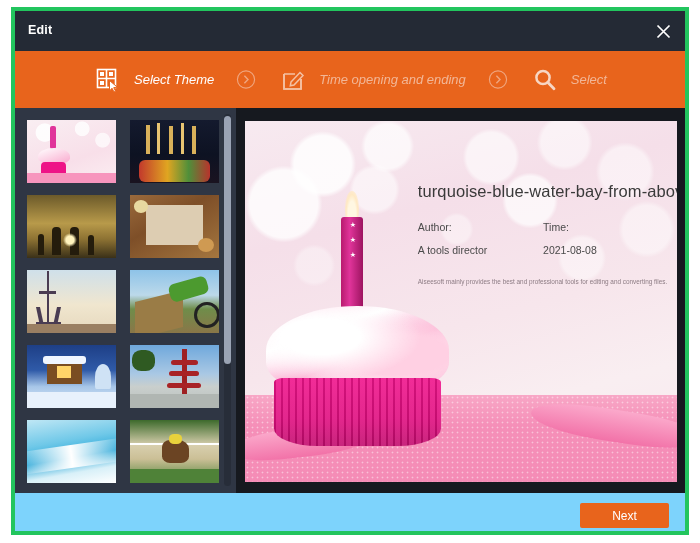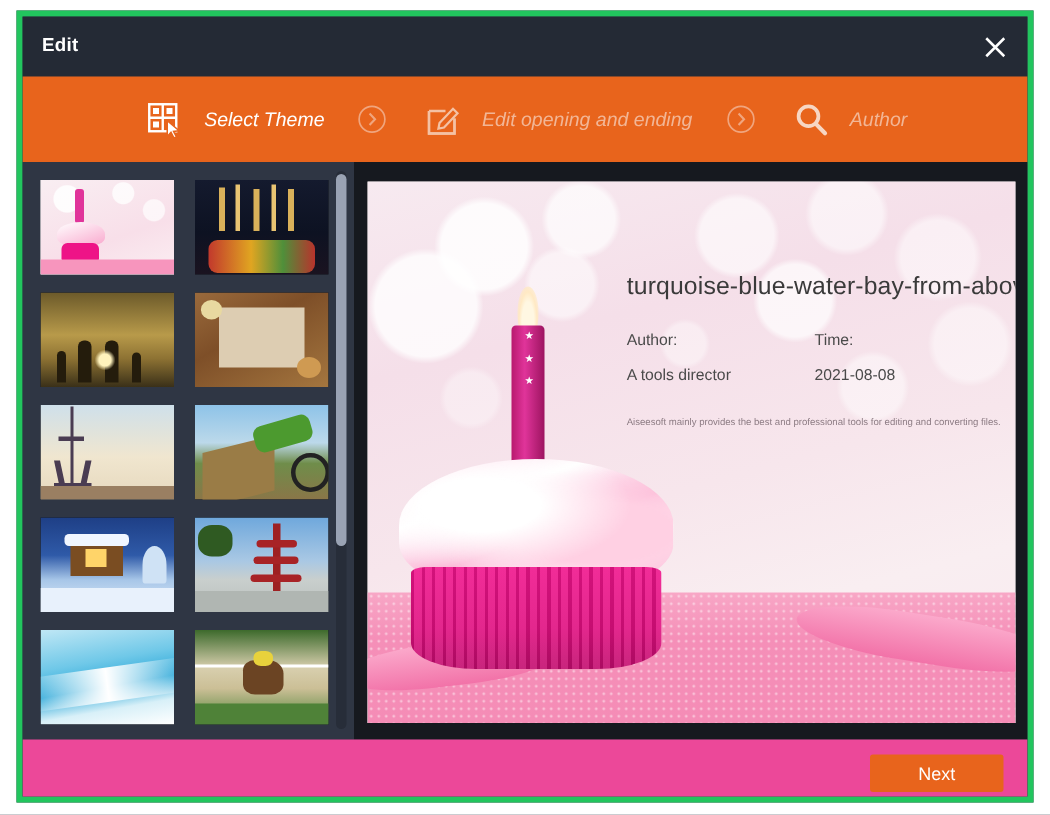--- a/index.html
+++ b/index.html
@@ -315,21 +315,21 @@
     white-space: nowrap;
   }
 
   
   #footer {
     position: absolute;
     left: 0;
     top: 482px;
     width: 100%;
     height: 45px;
-    background: #ec4899;
+    background: #7dd3fc;
   }
   #next-button {
     position: absolute;
     right: 16px;
     top: 10px;
     width: 89px;
     height: 25px;
     background: #e8641c;
     border: none;
     color: #ffffff;
@@ -379,38 +379,38 @@
     </span>
 
     <div class="step inactive">
       <span class="step-icon">
         <svg width="24" height="24" viewBox="0 0 24 24">
           <path d="M3 6 h11 M3 6 v15 h17 v-10" fill="none" stroke="#f4c1a4" stroke-width="1.6"></path>
           <path d="M3 6 v15 h17 v-10" fill="none" stroke="#f4c1a4" stroke-width="1.6"></path>
           <path d="M10 14 L19 4.5 L22 7.5 L13 17 L9.3 17.7 Z" fill="none" stroke="#f4c1a4" stroke-width="1.5"></path>
         </svg>
       </span>
-      <span class="step-label">Edit opening and ending</span>
+      <span class="step-label">Time opening and ending</span>
     </div>
 
     <span class="step-sep">
       <svg width="21" height="21" viewBox="0 0 21 21">
         <circle cx="10.5" cy="10.5" r="9" fill="none" stroke="#f0a57e" stroke-width="1.2"></circle>
         <path d="M8.8 6.5 L12.6 10.5 L8.8 14.5" fill="none" stroke="#f0a57e" stroke-width="1.5"></path>
       </svg>
     </span>
 
     <div class="step inactive">
       <span class="step-icon">
         <svg width="24" height="24" viewBox="0 0 24 24">
           <circle cx="10" cy="9.5" r="6.6" fill="none" stroke="#f7d6c3" stroke-width="2.5"></circle>
           <path d="M14.9 14.6 L21 20.8" stroke="#f7d6c3" stroke-width="2.8" stroke-linecap="round"></path>
         </svg>
       </span>
-      <span class="step-label">Author</span>
+      <span class="step-label">Select</span>
     </div>
 
   </div>
 
   <div id="body-area">
 
     <div id="theme-panel">
       <div id="theme-grid">
 
         <div class="thumb selected">

